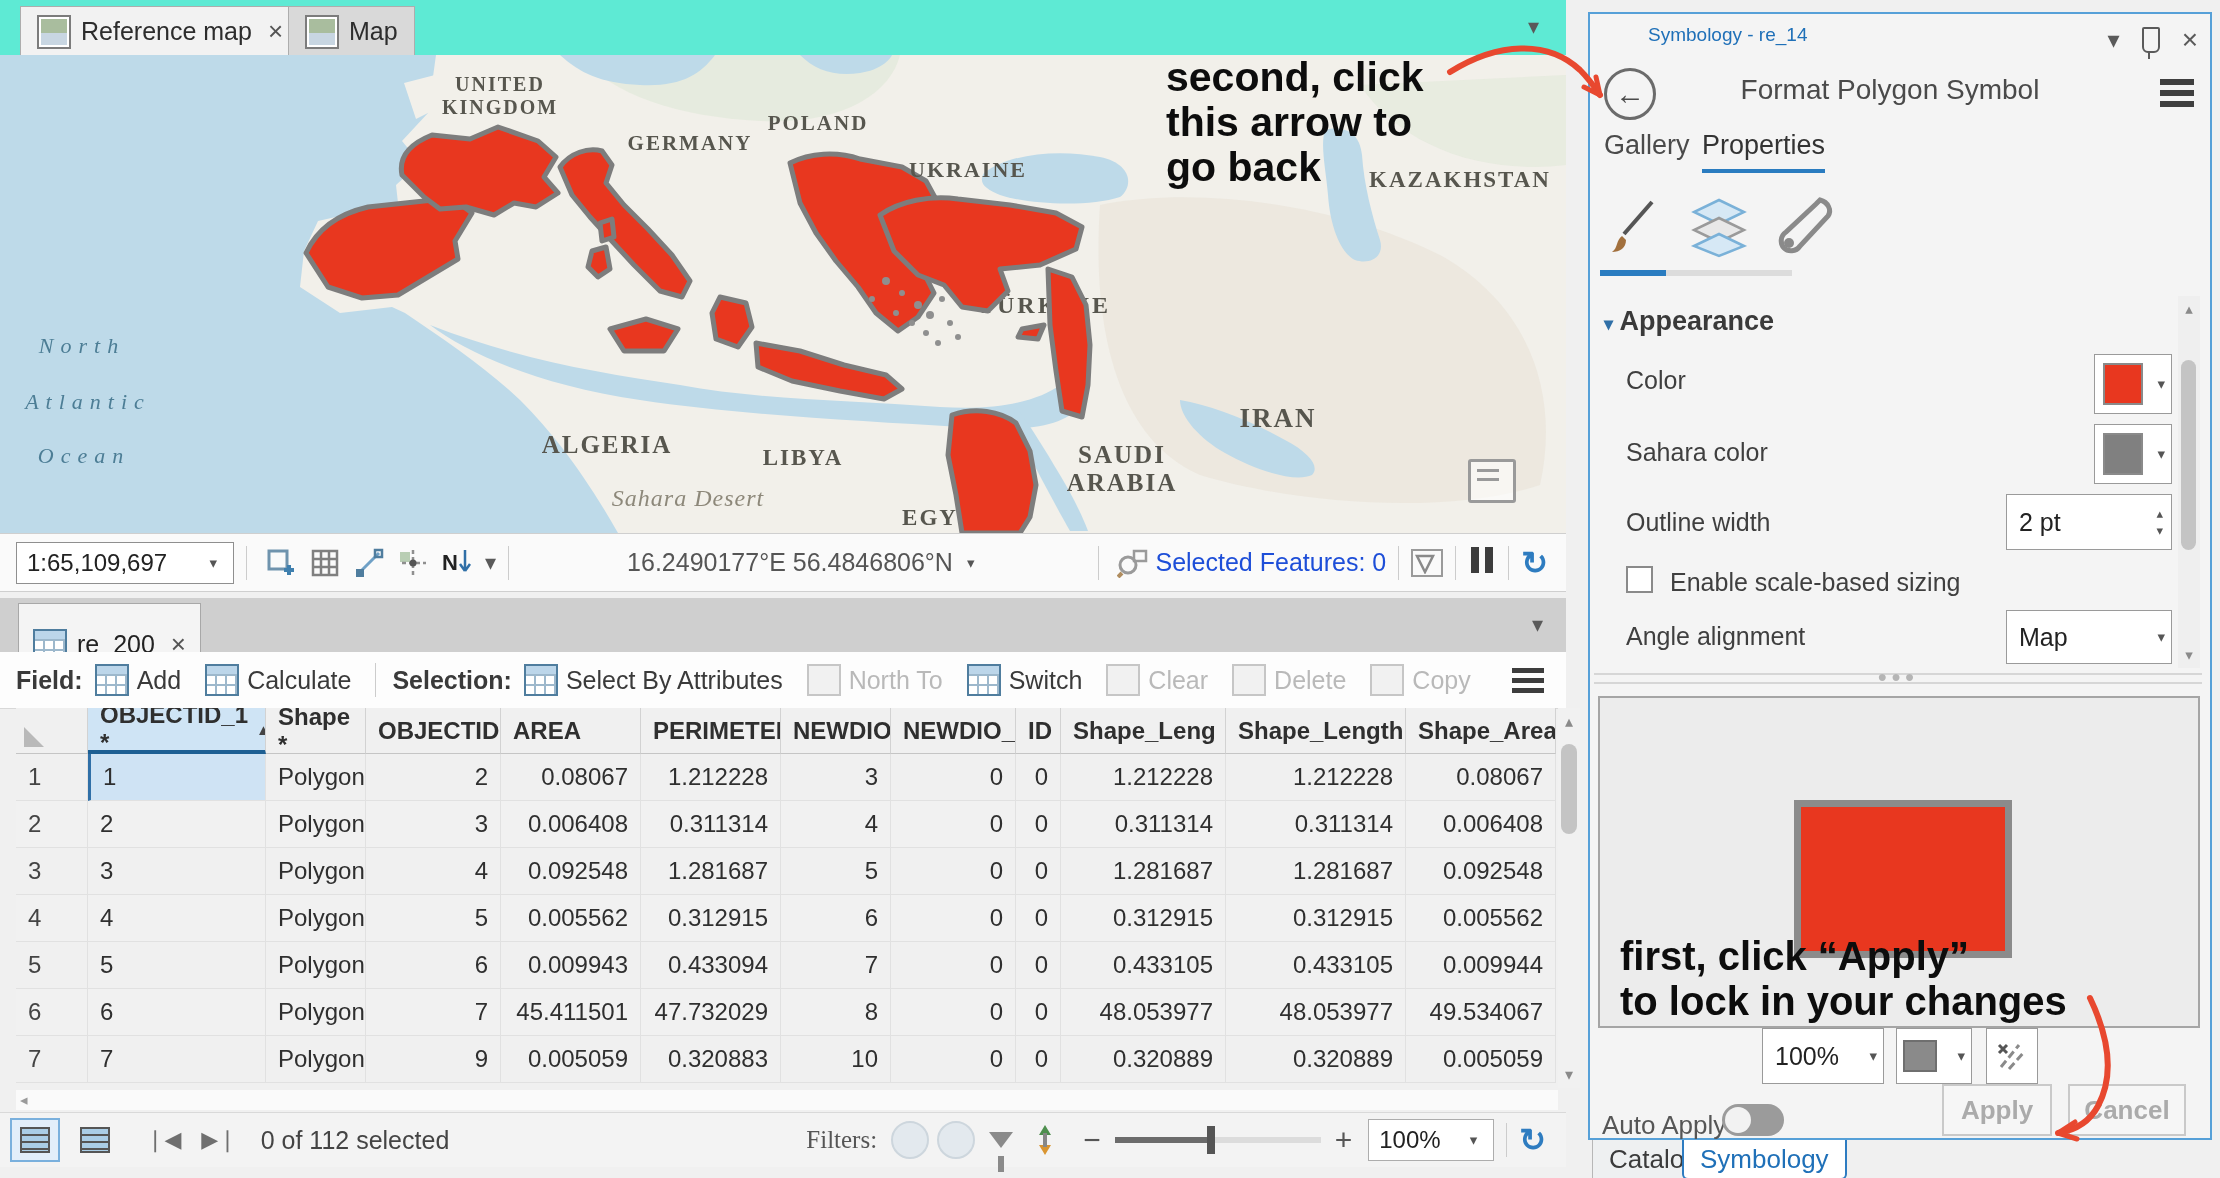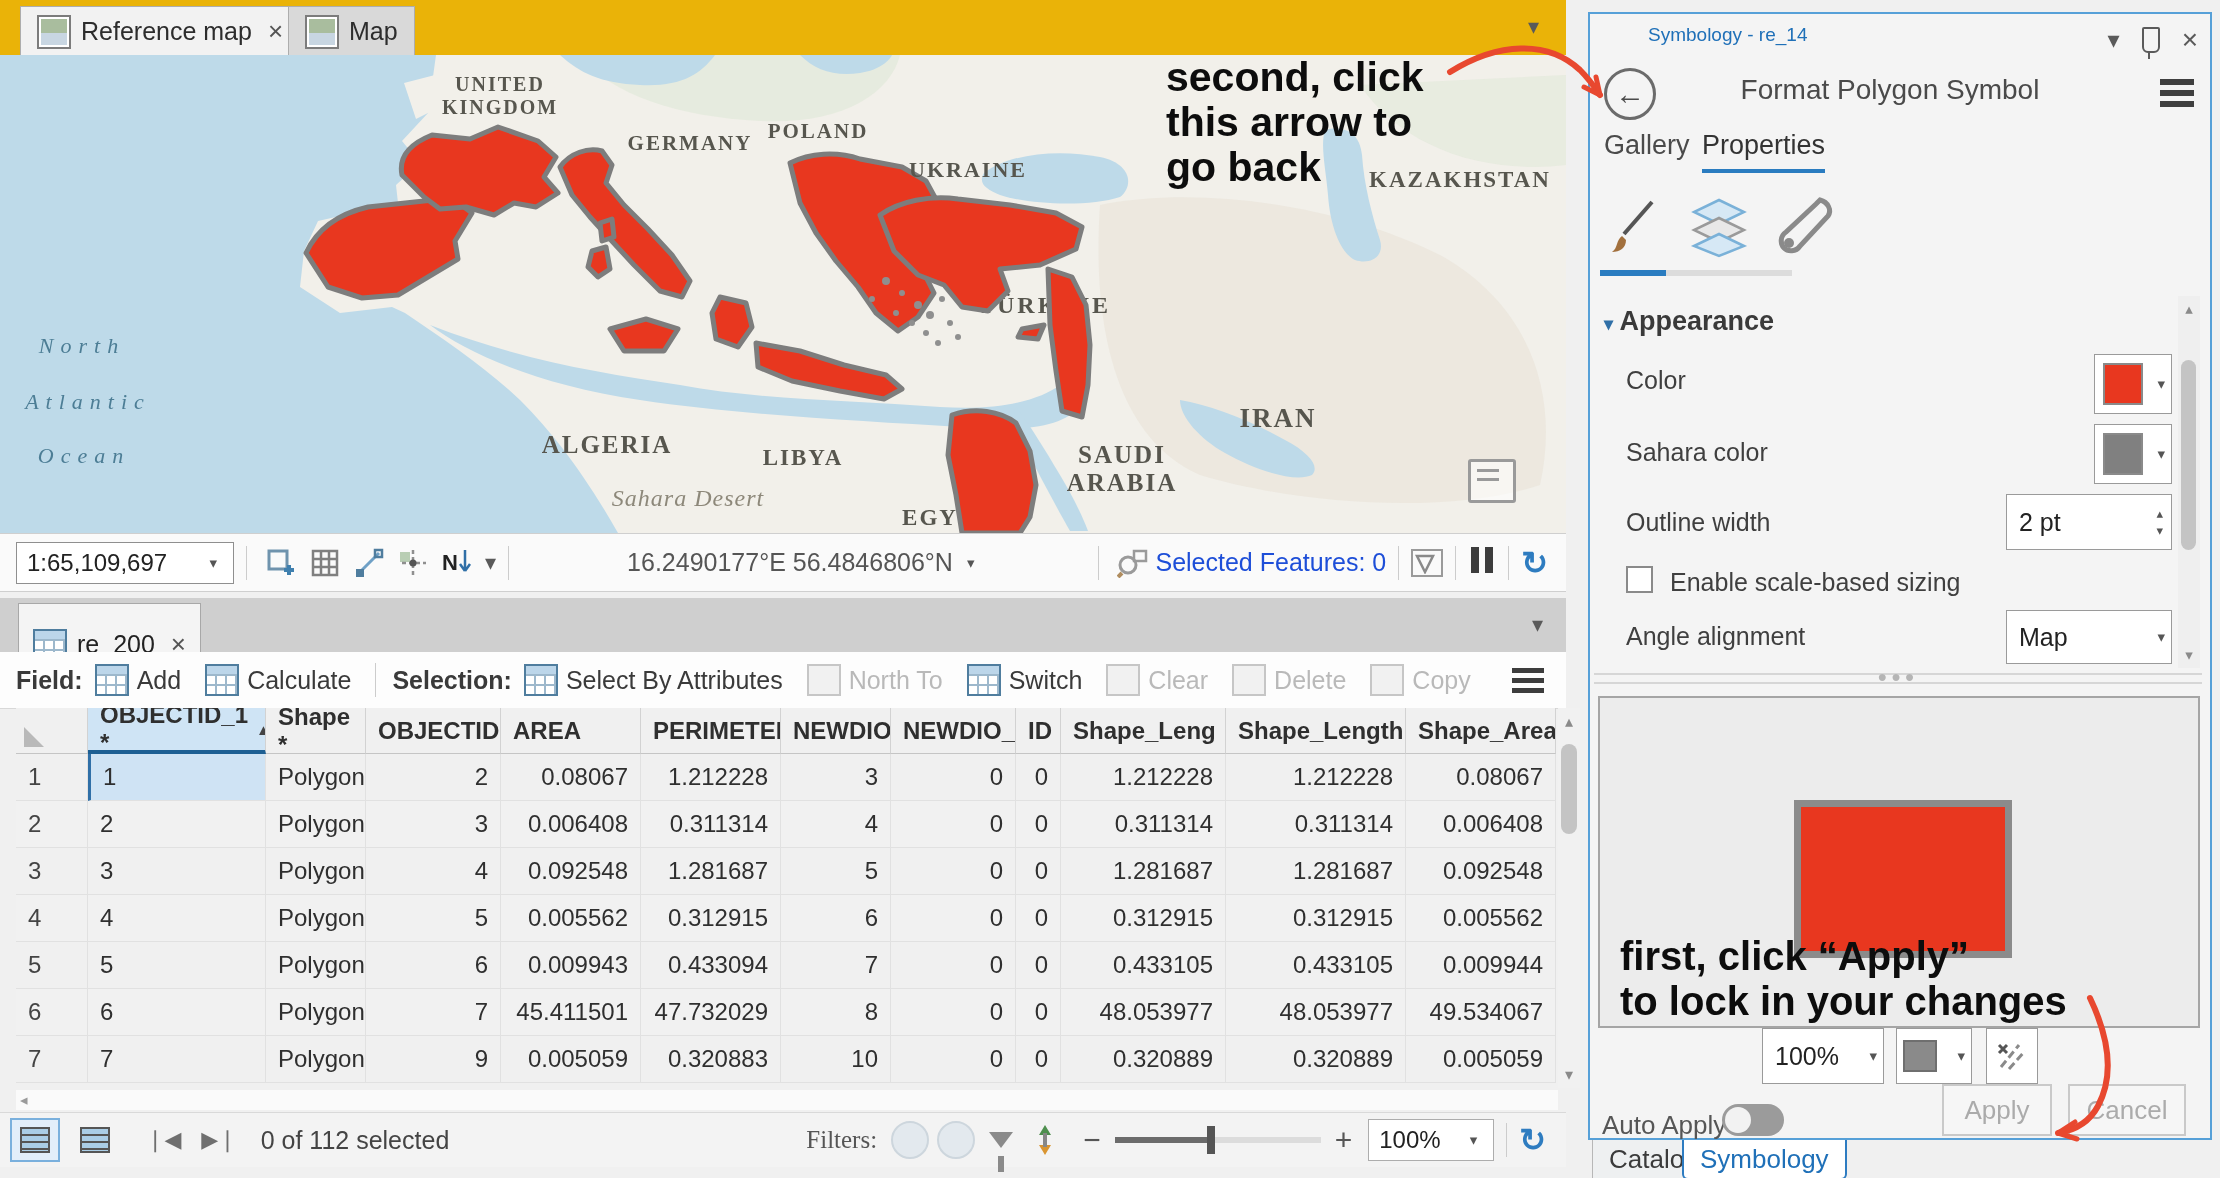--- a/index.html
+++ b/index.html
@@ -1,21 +1,21 @@
 <!DOCTYPE html>
 <html><head>
 <meta charset="utf-8">
 <style>
   html,body{margin:0;padding:0;background:#e9e9e9;}
   #root{position:relative;width:2220px;height:1178px;background:#f0f0f0;
         font-family:"Liberation Sans",sans-serif;color:#333;overflow:hidden;}
   .abs{position:absolute;}
 
   
-  .map-tabbar{left:0;top:0;width:1566px;height:55px;background:#eab308;border-bottom:1px solid #b5b5b5;}
+  .map-tabbar{left:0;top:0;width:1566px;height:55px;background:#5eead4;border-bottom:1px solid #b5b5b5;}
   .mtab{position:absolute;top:6px;height:49px;display:flex;align-items:center;gap:10px;padding:0 16px;
         font-size:25px;color:#2d2d2d;background:#d9d9d9;border:1px solid #adadad;border-bottom:none;}
   .mtab.active{background:#f2f2f2;}
   .mapico{width:30px;height:30px;border:2px solid #7c7c7c;background:linear-gradient(180deg,#a9bd9e 55%,#c8d6e2 45%);box-shadow:inset 0 0 0 2px #fff;}
   .closex{font-size:26px;color:#555;margin-left:6px;}
   .chev{color:#5a5a5a;font-size:22px;}
 
   
   .map{left:0;top:55px;width:1566px;height:478px;background:#bedae9;overflow:hidden;}
   .map svg{position:absolute;left:0;top:0;}
@@ -118,21 +118,21 @@
   .splitter{position:absolute;left:4px;top:652px;width:608px;}
   .splitter .ln{height:2px;background:#d6d6d6;margin:7px 0;}
   .splitter .dots{position:absolute;left:50%;top:2px;transform:translateX(-50%);color:#b5b5b5;font-size:16px;letter-spacing:4px;}
   .preview{position:absolute;left:8px;top:682px;width:602px;height:332px;background:#ececec;border:2px solid #a5a5a5;box-sizing:border-box;}
   .prevrect{position:absolute;left:194px;top:102px;width:218px;height:158px;border:7px solid #8b8b8b;box-sizing:border-box;}
   .apply-note{position:absolute;left:20px;top:236px;font-size:40px;line-height:45px;font-weight:bold;color:#0d0d0d;white-space:pre-line;}
   .prevctl{position:absolute;top:1014px;height:56px;background:#fff;border:1px solid #9a9a9a;box-sizing:border-box;display:flex;align-items:center;}
   .footlab{position:absolute;left:12px;top:1096px;font-size:26px;color:#565656;}
   .toggle{position:absolute;left:132px;top:1090px;width:62px;height:32px;border-radius:16px;background:#9b9b9b;}
   .toggle .knob{position:absolute;left:3px;top:3px;width:26px;height:26px;border-radius:50%;background:#f2f2f2;}
-  .pbtn{position:absolute;top:1070px;height:52px;border:2px solid #c9c9c9;background:#f6f6f6;color:#ababab;font-size:26px;display:flex;align-items:center;justify-content:center;box-sizing:border-box;}
+  .pbtn{position:absolute;top:1070px;height:52px;border:2px solid #c9c9c9;background:#f6f6f6;color:#ababab;font-size:26px;display:flex;align-items:center;justify-content:center;box-sizing:border-box;font-weight:bold;}
   .dock-tab{position:absolute;top:1140px;height:38px;display:flex;align-items:center;padding:0 16px;font-size:26px;}
   .dock-tab.inactive{left:1592px;background:#eef0f1;border:1px solid #b7b7b7;border-top:none;color:#3b3b3b;}
   .dock-tab.active{left:1682px;background:#fff;border:2px solid #2e7cc1;border-top:none;color:#1f70b8;border-radius:0 0 6px 6px;}
 
   #arrowlayer{position:absolute;left:0;top:0;width:2220px;height:1178px;pointer-events:none;z-index:50;}
 </style>
 </head>
 <body>
 
 <div id="root">
@@ -200,21 +200,21 @@
           <circle cx="950" cy="268" r="3"></circle>
         <circle cx="872" cy="244" r="3"></circle>
           <circle cx="938" cy="288" r="3"></circle>
           <circle cx="958" cy="282" r="3"></circle>
       </g>
     </svg>
     <div id="map-labels">
         <span class="mlabel country" style="left: 500px; top: 18px; font-size: 20px;">UNITED
 KINGDOM</span>
         <span class="mlabel country" style="left: 690px; top: 76px; font-size: 21px;">GERMANY</span>
-        <span class="mlabel country" style="left: 818px; top: 64px; font-size: 21px;">POLAND</span>
+        <span class="mlabel country" style="left: 818px; top: 56px; font-size: 21px;">POLAND</span>
         <span class="mlabel country" style="left: 968px; top: 102px; font-size: 22px;">UKRAINE</span>
         <span class="mlabel country" style="left: 1460px; top: 112px; font-size: 23px;">KAZAKHSTAN</span>
         <span class="mlabel country" style="left: 1278px; top: 348px; font-size: 27px;">IRAN</span>
         <span class="mlabel country" style="left: 607px; top: 376px; font-size: 25px;">ALGERIA</span>
         <span class="mlabel country" style="left: 803px; top: 390px; font-size: 23px;">LIBYA</span>
         <span class="mlabel country" style="left: 930px; top: 450px; font-size: 23px;">EGY</span>
         <span class="mlabel country" style="left: 1122px; top: 386px; font-size: 25px;">SAUDI
 ARABIA</span>
         <span class="mlabel desert" style="left: 688px; top: 430px; font-size: 24px;">Sahara Desert</span>
         <span class="mlabel ocean" style="left: 82px; top: 278px; font-size: 22px;">North</span>

